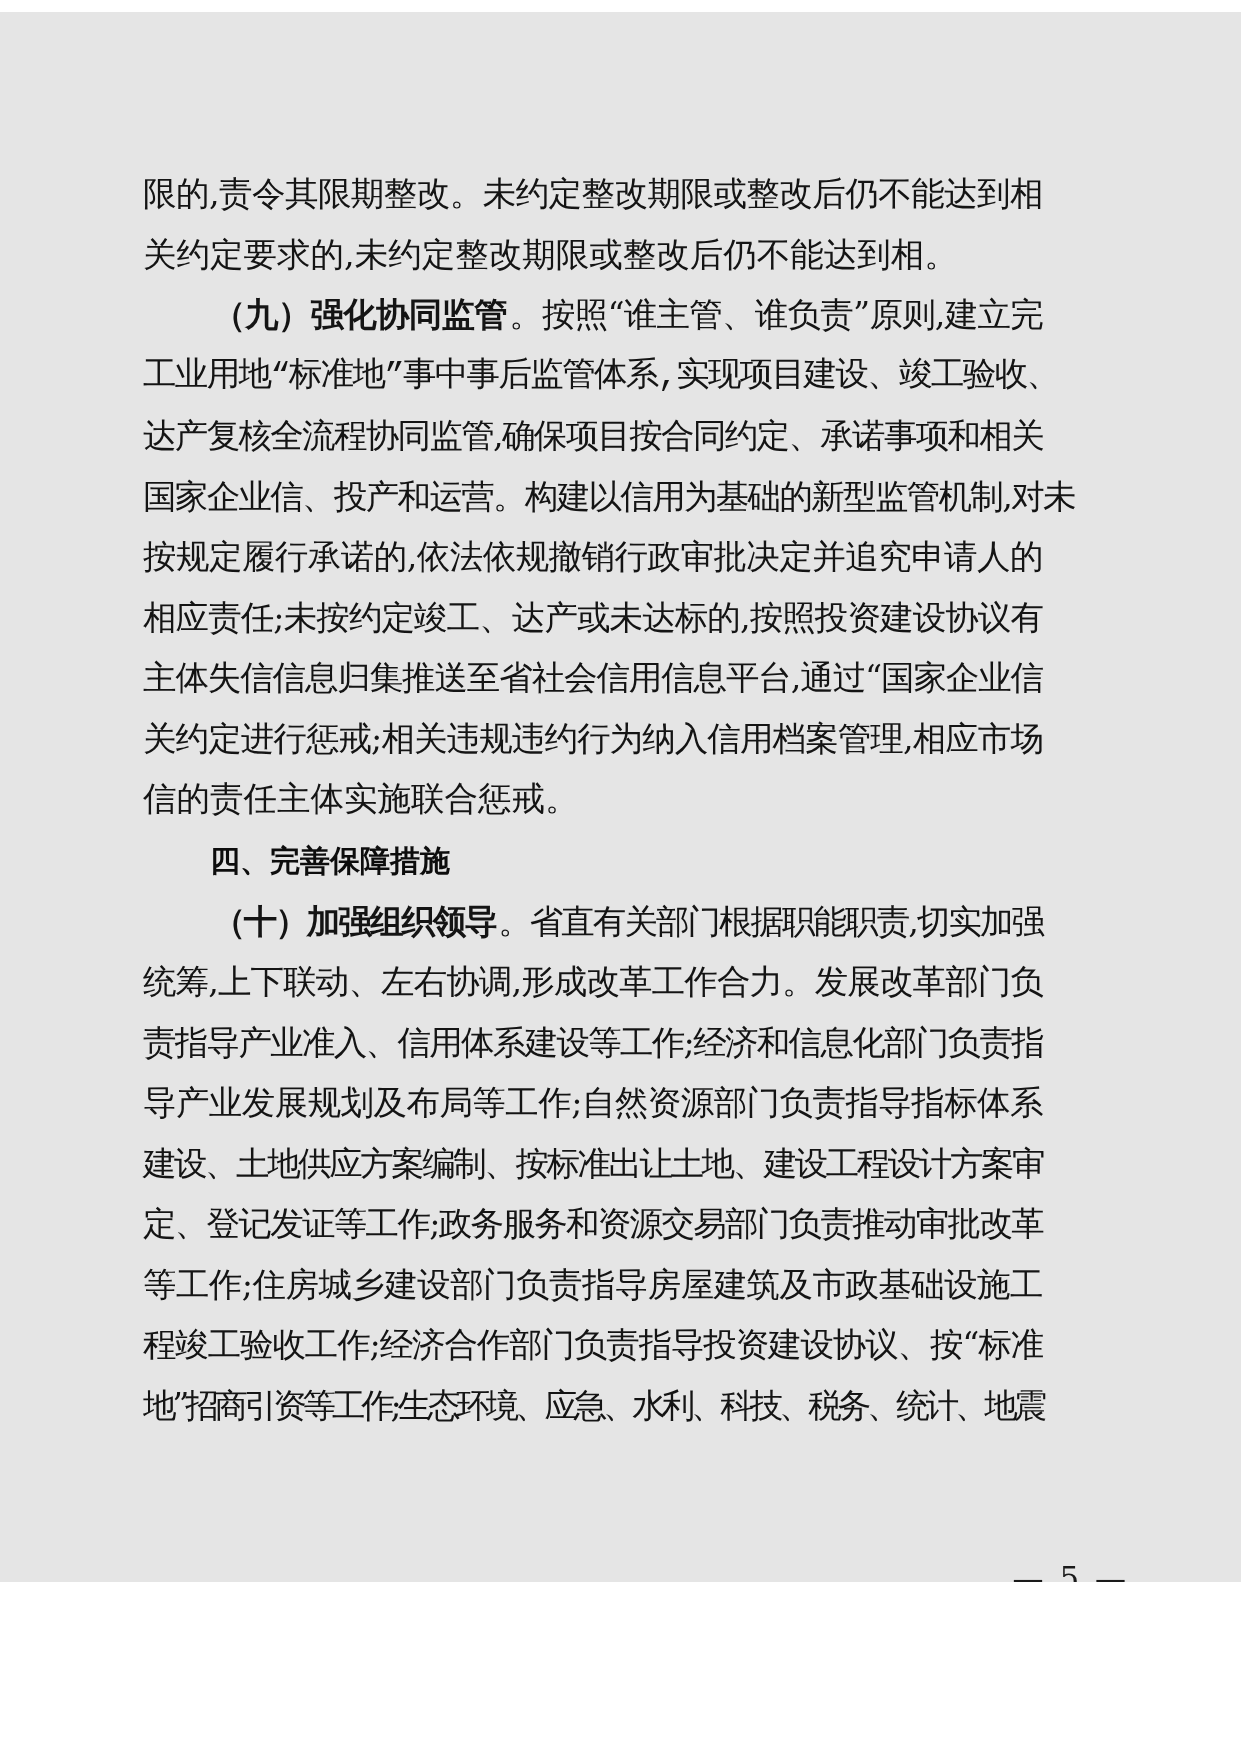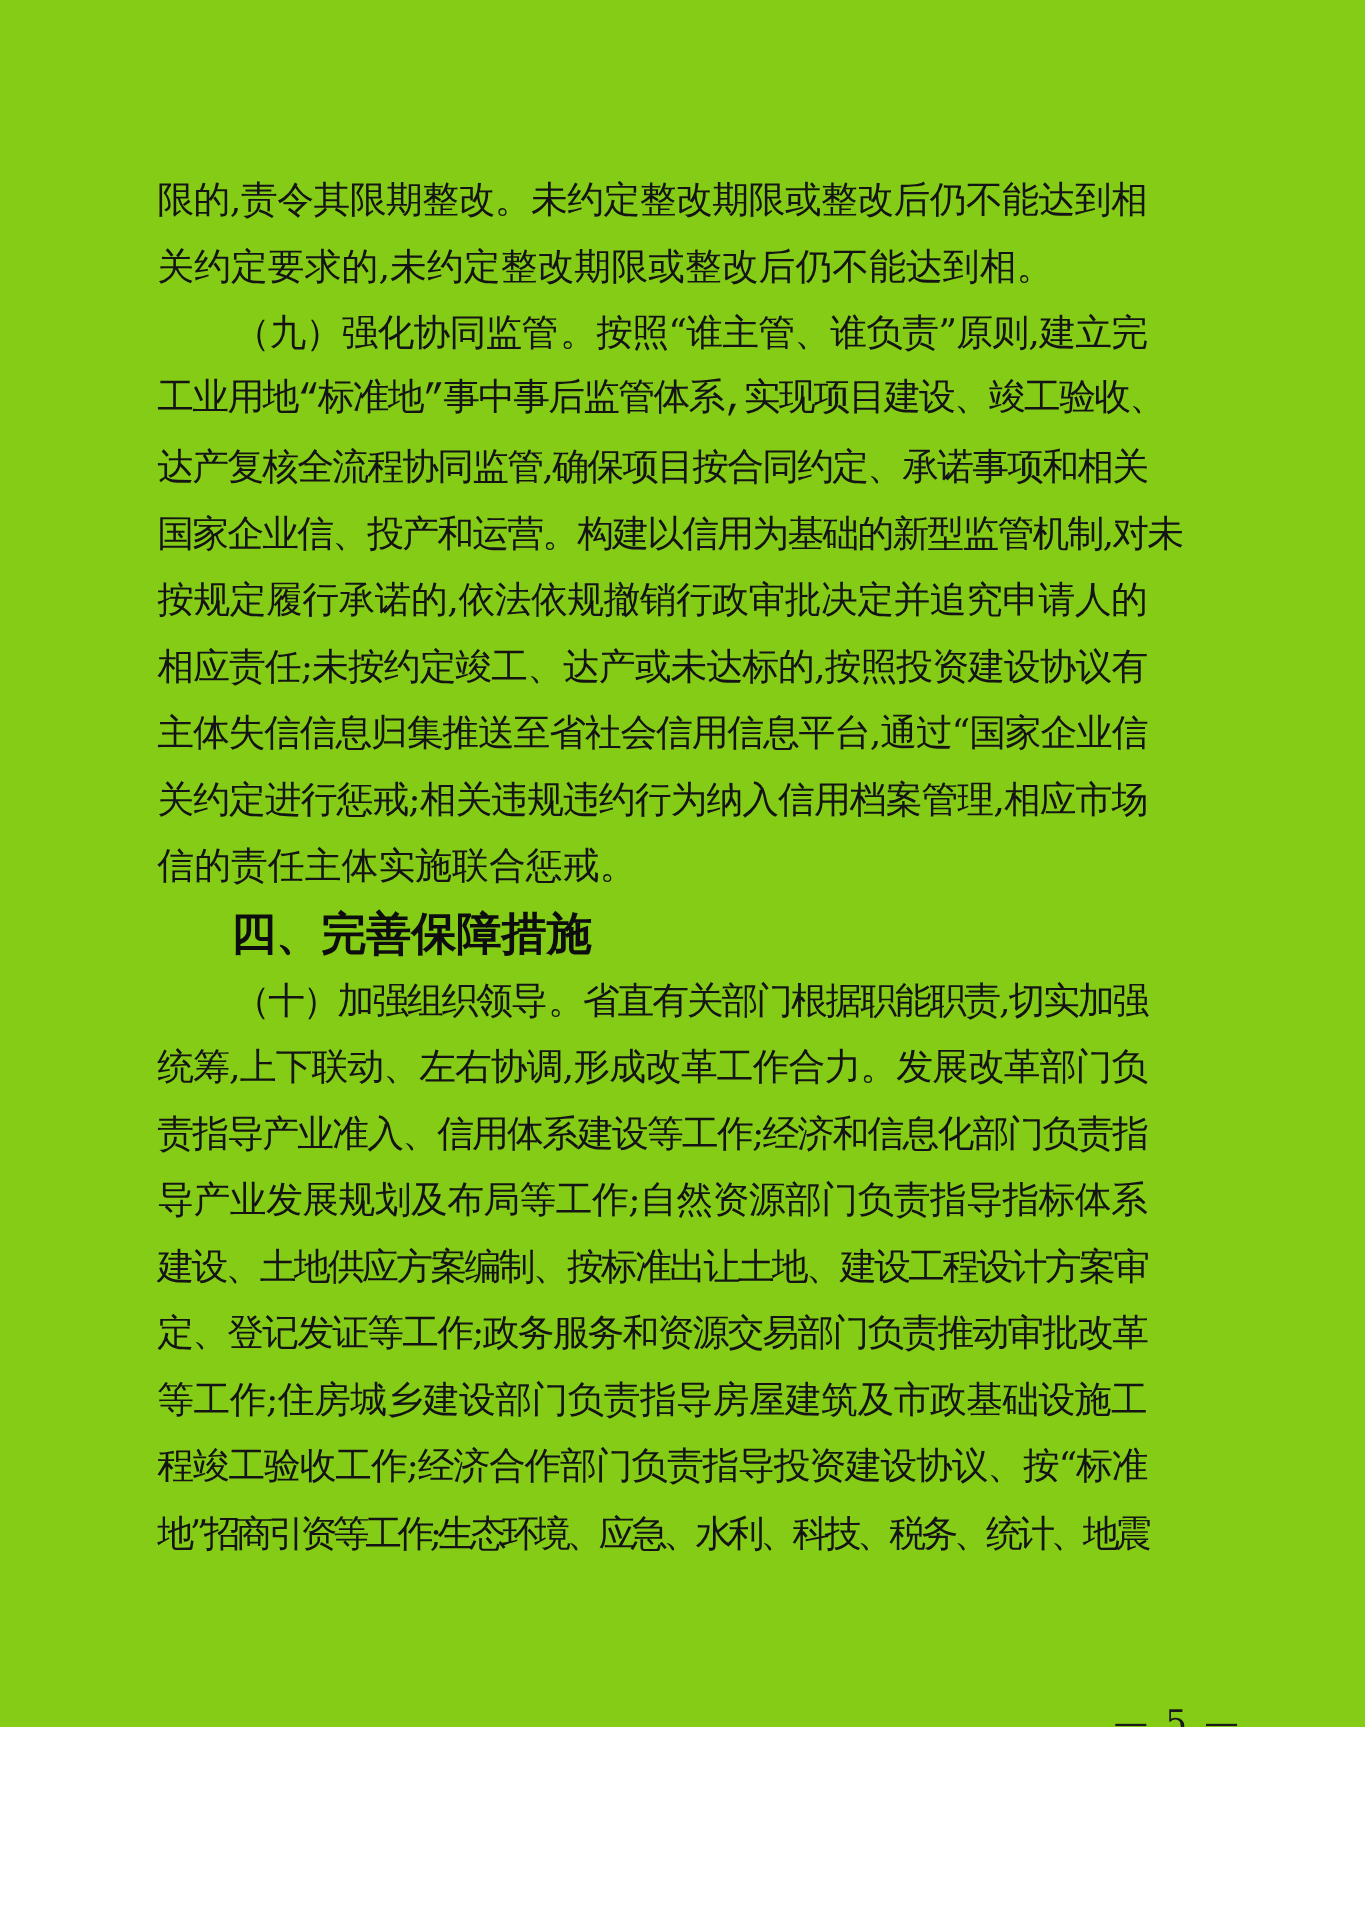--- a/index.html
+++ b/index.html
@@ -6,22 +6,22 @@
   html, body {
     margin: 0;
     padding: 0;
     background: #ffffff;
   }
 
   .page {
     position: relative;
     width: 1241px;
     height: 1570px;
-    margin: 0 auto;
-    background: #84cc16;
+    margin: 12px auto;
+    background: #e5e5e5;
     overflow: hidden;
     font-family: "DejaVu Serif", "Liberation Serif", serif;
     color: #111111;
   }
 
   
   .textblock {
     position: absolute;
     left: 143px;
     top: 152px;
@@ -64,30 +64,30 @@
     width: 67px;
     flex: none;
   }
 
   .line.indent.justify {
     justify-content: space-between;
   }
 
   
   .b {
-    font-weight: 400;
+    font-weight: 700;
     letter-spacing: 0.5px;
   }
 
   
   .heading {
     display: flex;
     height: 62px;
     line-height: 62px;
-    font-size: 41px;
+    font-size: 30px;
     font-weight: 700;
     font-family: "DejaVu Sans", "Liberation Sans", sans-serif;
     color: #0d0d0d;
     white-space: nowrap;
   }
   .heading .ind {
     display: inline-block;
     width: 67px;
     flex: none;
   }

